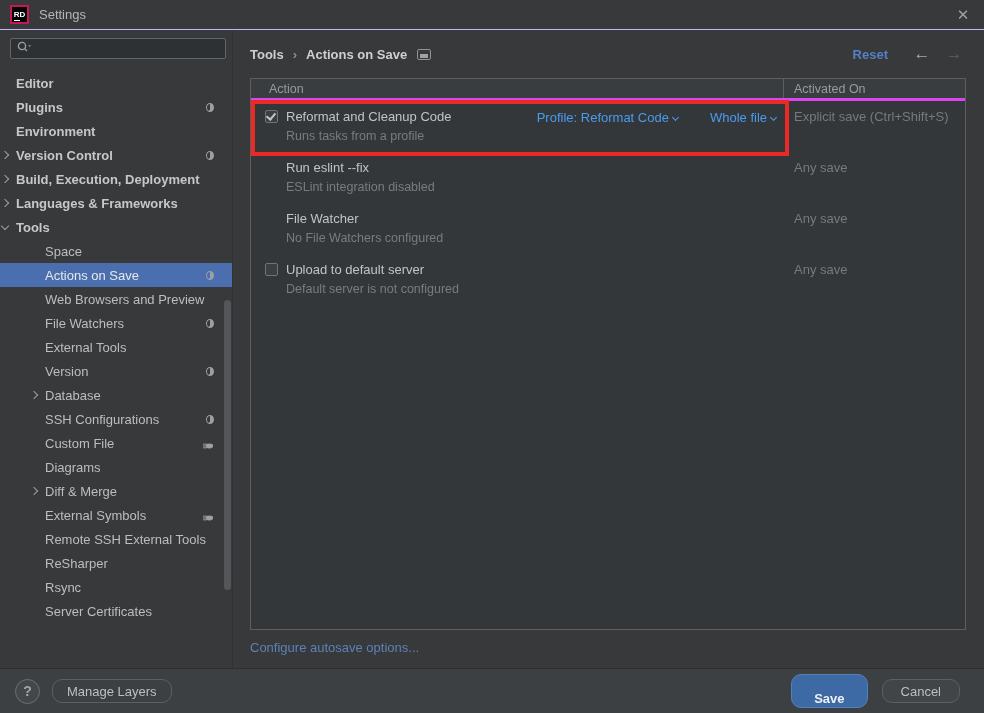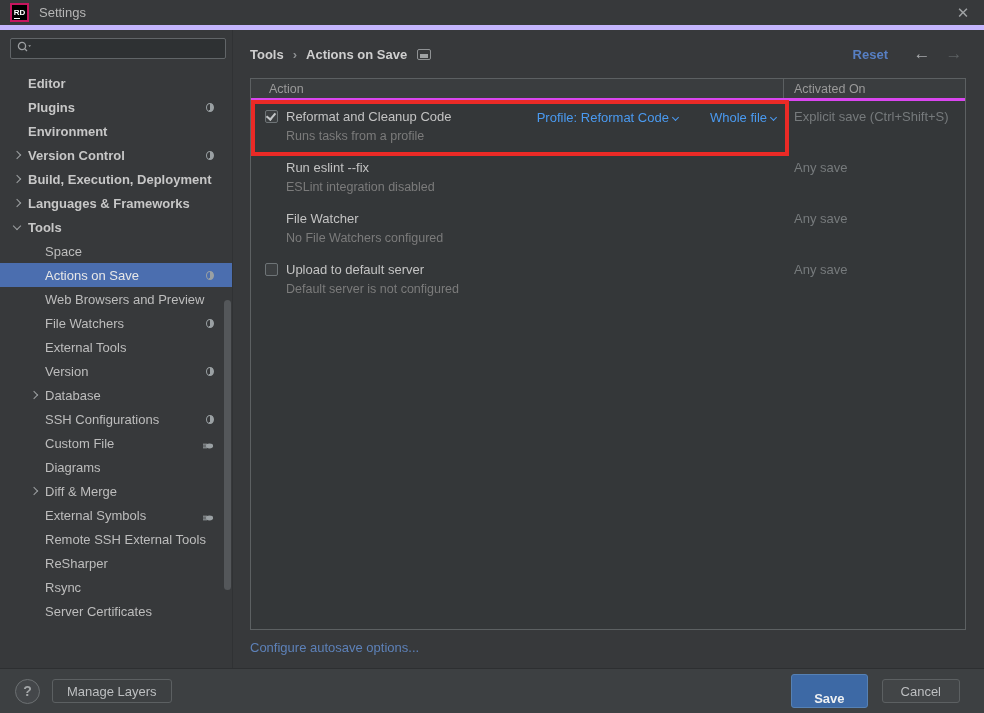--- a/index.html
+++ b/index.html
@@ -7,21 +7,21 @@
   body { font-family:"Liberation Sans", sans-serif; }
   .window{
     position:relative; width:984px; height:713px;
     background:var(--window-bg,#37393b); color:#bdbdbd; overflow:hidden;
     font-size:13px;
   }
   
   .titlebar{
     height:30px; display:flex; align-items:center; gap:10px;
     padding:0 10px; background:var(--window-bg,#37393b);
-    border-bottom:5px solid #c4b5fd;
+    border-bottom:1px solid #c4b5fd;
   }
   .logo{
     width:19px; height:19px; background:#000; border:2px solid #c7155e;
     display:flex; align-items:center; justify-content:center;
     color:#fff; font-size:8px; font-weight:bold; letter-spacing:0;
     position:relative;
   }
   .logo i{ position:absolute; left:2px; bottom:1px; width:6px; height:1.5px; background:#fff; }
   .titlebar .title{ color:#b6b6b6; font-size:13px; }
   .titlebar .close{
@@ -38,21 +38,21 @@
   .search{
     margin:8px 6px 12px 10px; height:21px; background:#2e3133;
     border:1px solid #616568; border-radius:2px;
     display:flex; align-items:center; padding:0 5px; gap:2px;
   }
   .tree{ overflow:hidden; height:560px; }
   .titem{
     height:24px; display:flex; align-items:center; position:relative;
     color:#bdbdbd; cursor:default; white-space:nowrap;
   }
-  .titem.lvl1{ padding-left:12px; font-weight:bold; color:#c7c7c7; }
+  .titem.lvl1{ font-weight:bold; color:#c7c7c7; }
   .titem.lvl2{ padding-left:29px; }
   .titem .arrow{ width:16px; flex:none; display:flex; align-items:center; justify-content:flex-start; }
   .chev{ width:6px; height:6px; border-right:1.6px solid #9da0a2; border-bottom:1.6px solid #9da0a2; display:inline-block; }
   .chev.right{ transform:rotate(-45deg); margin-left:2px; }
   .chev.down{ transform:rotate(45deg); margin-top:-2px; margin-left:2px; }
   .titem.selected{ background:var(--selection,#4b6eaf); color:#e8e8e8; }
   .badge{ position:absolute; right:18px; top:8px; }
   .badge-mod{
     width:8px; height:9px; border-radius:50%; display:inline-block;
     border:1px solid #9aa0a3;
@@ -123,21 +123,21 @@
     background:#3d4042; border-top:1px solid #2d2f31;
     display:flex; align-items:center; padding:0 24px 0 15px; gap:12px;
   }
   .help{
     width:25px; height:25px; border-radius:50%; border:1px solid #6c7072;
     color:#a3a6a8; display:flex; align-items:center; justify-content:center;
     font-weight:bold; font-size:14px; cursor:pointer; background:#44474a;
   }
   .btn{
     height:24px; padding:0 14px; background:#3d4042; color:#bdbfc1;
-    border:1px solid #5c6062; border-radius:3px; font-size:13px;
+    border:1px solid #5c6062; border-radius:10px; font-size:13px;
     font-family:"Liberation Sans", sans-serif; cursor:pointer;
   }
   .btn.save{
     background:var(--save-button,#3d69a5); border-color:#5681b4; color:#eef0f2;
     font-weight:bold; padding:16px 22px; margin-right:2px;
   }
   .btn.cancel{ padding:0 18px; background:#424547; }
   .grow{ flex:1; }
   .sicon{ flex:none; }
 </style>

